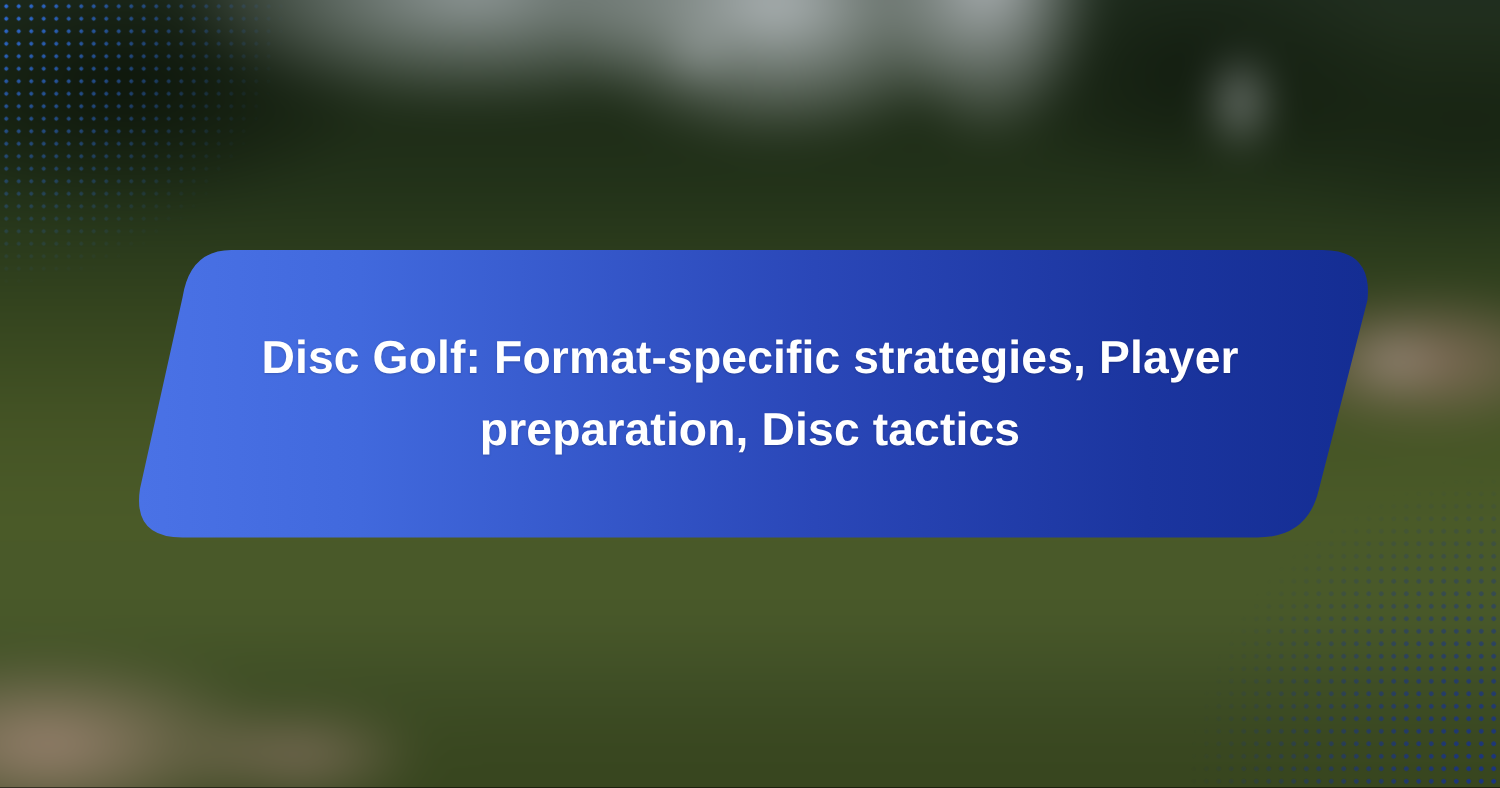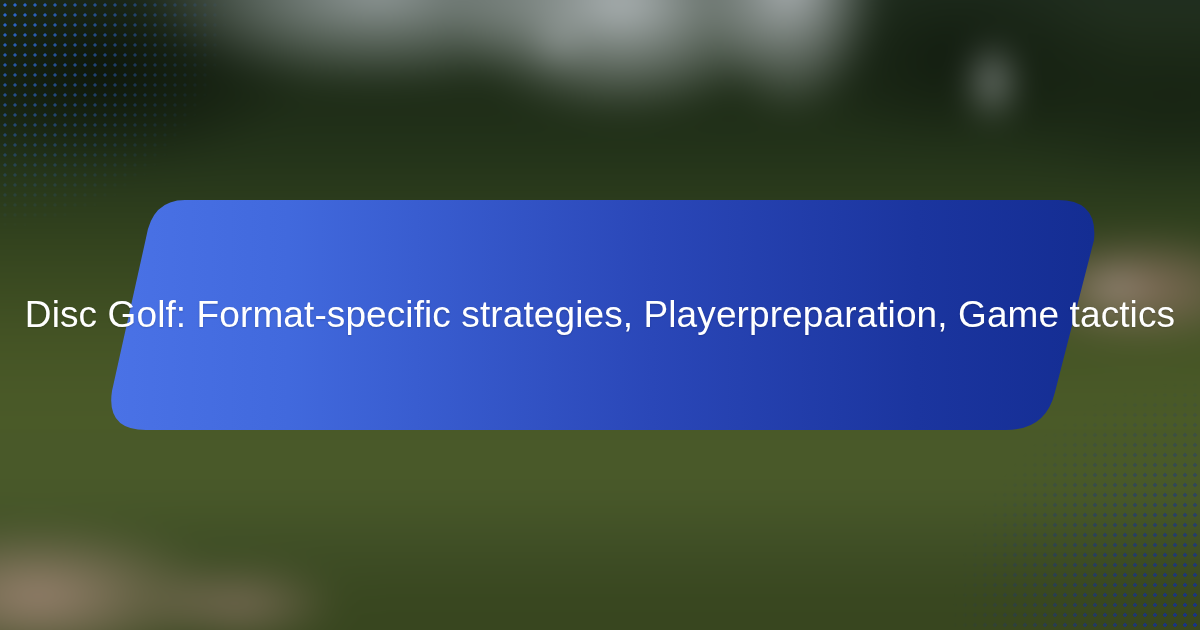--- a/index.html
+++ b/index.html
@@ -94,28 +94,28 @@
     display: block;
   }
 
   .banner-text {
     position: absolute;
     left: 180px;
     top: 200px;
     width: 840px;
     height: 230px;
     display: flex;
-    flex-direction: row;
+    flex-direction: column;
     align-items: center;
     justify-content: center;
     text-align: center;
     color: #ffffff;
     font-size: 37px;
     line-height: 1.58;
-    font-weight: 400;
+    font-weight: 700;
     letter-spacing: 0.1px;
     text-shadow: 0 1px 2px rgba(0,0,0,0.18);
   }
   .banner-text .line {
     display: block;
     white-space: nowrap;
   }
 </style>
 </head>
 <body>
@@ -145,17 +145,17 @@
                L 1055,392
                Q 1046,430 1006,430
                L 146,430
                Q 106,430 112,391
                L 146,238
                Q 152,200 185,200 Z" fill="url(#bannerGrad)"></path>
     </svg>
 
     <div class="banner-text">
       <span class="line">Disc Golf: Format-specific strategies, Player</span>
-      <span class="line">preparation, Game tactics</span>
+      <span class="line">preparation, Disc tactics</span>
     </div>
   </div>
 
 </div>
 
 </body></html>

